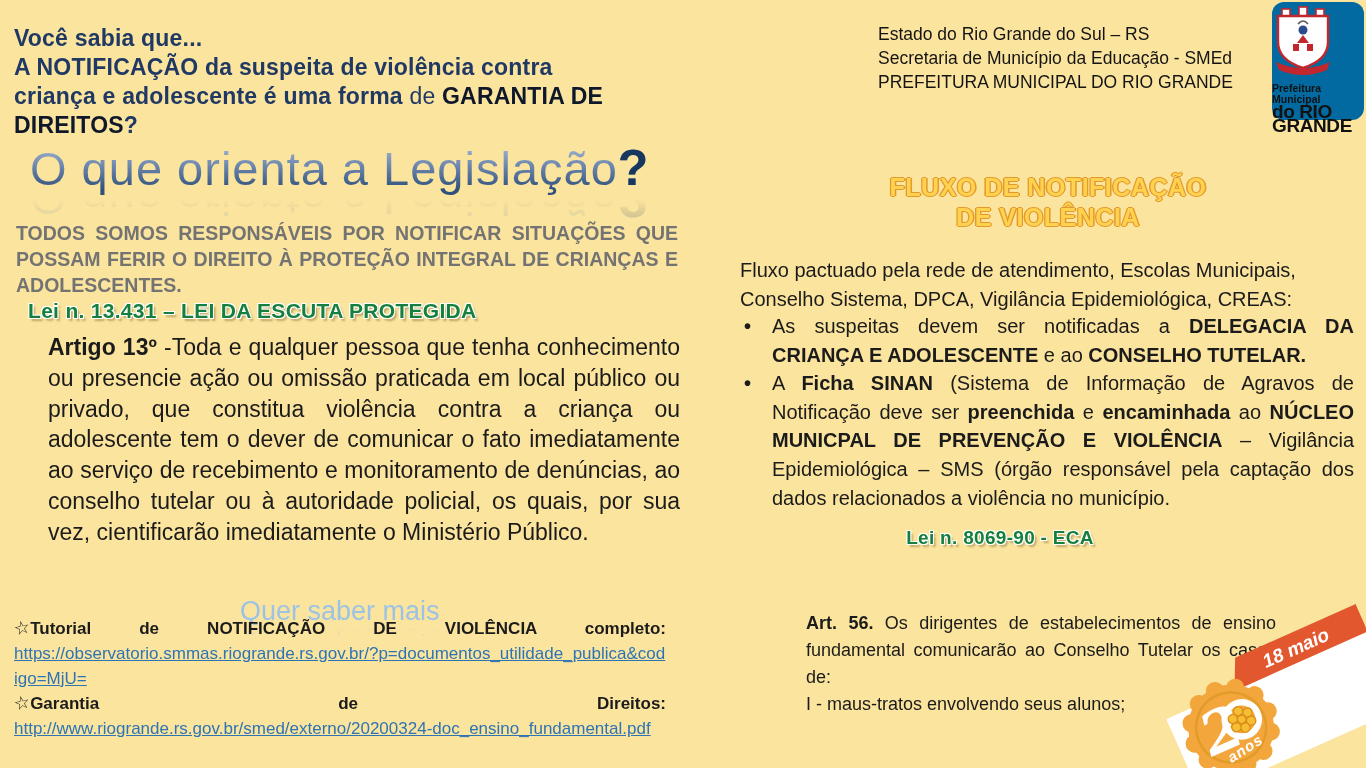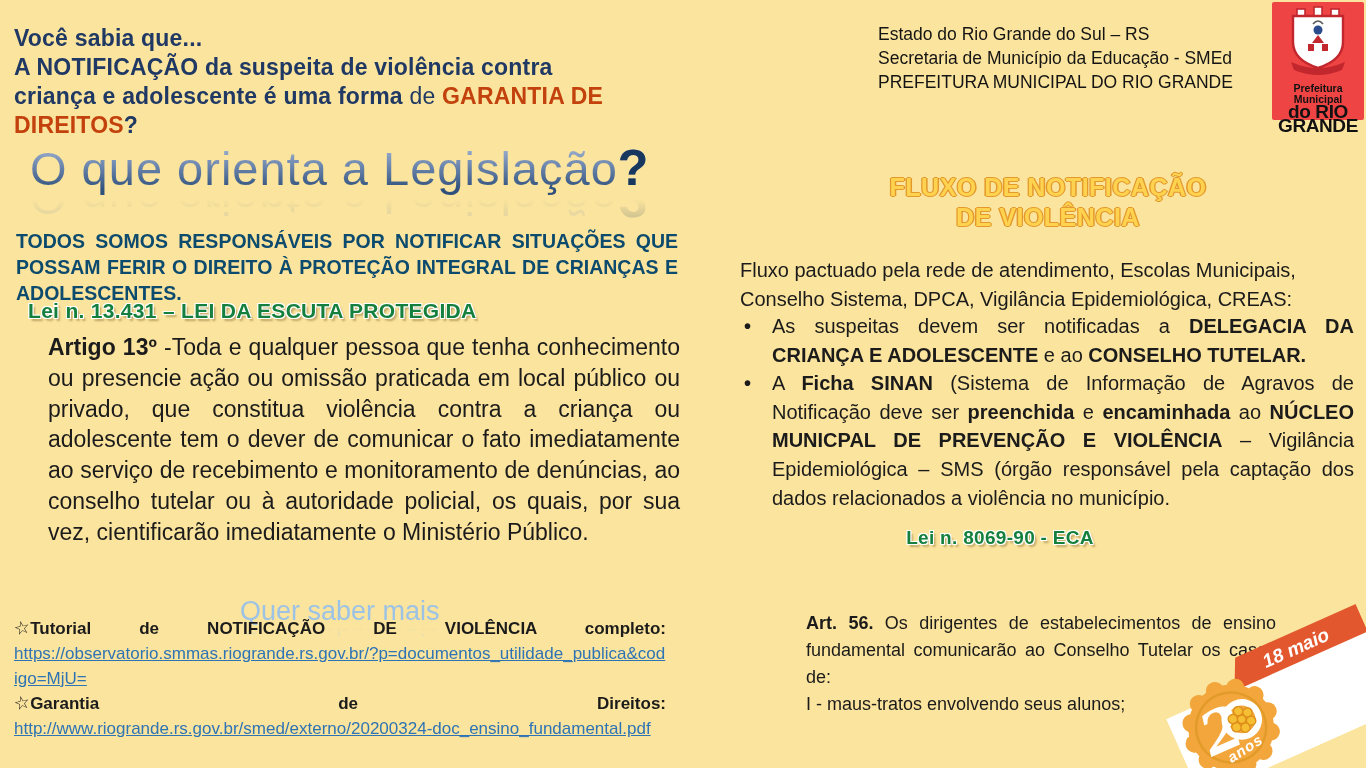--- a/index.html
+++ b/index.html
@@ -2,61 +2,61 @@
 <html><head>
 <meta charset="utf-8">
 <style>
   * { margin:0; padding:0; box-sizing:border-box; }
   html,body { width:1366px; height:768px; }
   body { font-family:"Liberation Sans", sans-serif; }
   .slide { position:relative; width:1366px; height:768px; background:#FBE49D; overflow:hidden;padding-left:44px; }
 
   
   .b { font-weight:700; }
-  .blue { color:#c2410c; }
+  .blue { color:#0f172a; }
   .navy { color:#1F3864; }
   .reg { font-weight:400; }
 
   
   .lead-heading { position:absolute; left:14px; top:24px; width:620px;
     font-size:23px; line-height:29px; font-weight:700; color:#1F3864; letter-spacing:.2px; }
 
   
   .big-title-wrap { position:absolute; left:30px; top:142px; width:760px; }
   .big-title { font-size:47px; line-height:52px; letter-spacing:1px;
     background:linear-gradient(#9FB2CF 10%, #6C86AE 45%, #2F517C 90%);
     -webkit-background-clip:text; background-clip:text; color:transparent; display:inline-block; }
   .big-title .qm { background:none; -webkit-background-clip:border-box; color:#17375E;
     font-weight:700; font-size:50px; }
   .title-reflect { display:block; transform:scaleY(-1); opacity:.30; height:30px; overflow:hidden;
     -webkit-mask-image:linear-gradient(to bottom, rgba(0,0,0,.85), transparent 85%);
     mask-image:linear-gradient(to bottom, rgba(0,0,0,.85), transparent 85%); }
 
   
-  .todos { position:absolute; left:16px; top:228px; width:662px; text-align:justify;
-    font-size:19.5px; line-height:26px; font-weight:700; color:#0c4a6e; }
+  .todos { position:absolute; left:16px; top:220px; width:662px; text-align:justify;
+    font-size:19.5px; line-height:26px; font-weight:700; color:#737373; }
   .wordart-orange { color:#15803d; font-weight:700;
     text-shadow:-1px -1px 0 #fff, 1px -1px 0 #fff, -1px 1px 0 #fff, 1px 1px 0 #fff, 2.5px 2.5px 2px rgba(120,90,40,.45); }
   .lei13431 { position:absolute; left:28px; top:299px; font-size:21px; letter-spacing:.3px; }
   .artigo { position:absolute; left:16px; top:332px; width:632px; text-align:justify;
     font-size:23px; line-height:30.8px; color:#1b1b1b;margin-left:32px; }
   .quer { position:absolute; left:240px; top:596px; font-size:27px; color:#9CC3E6; line-height:30px; }
   .quer-reflect { display:block; transform:scaleY(-1); opacity:.35; height:14px; overflow:hidden;
     -webkit-mask-image:linear-gradient(to bottom, rgba(0,0,0,.8), transparent 90%);
     mask-image:linear-gradient(to bottom, rgba(0,0,0,.8), transparent 90%); }
 
   .links { position:absolute; left:14px; top:616px; width:652px; font-size:17px; line-height:24.8px; color:#1b1b1b; }
   .just-last { text-align:justify; text-align-last:justify; font-weight:700; }
   .star { display:inline-block; transform:rotate(-12deg); font-weight:400; font-size:18px; }
   a.url { color:#2E74B5; text-decoration:underline; word-break:break-all; font-weight:400; display:block; text-align:left; }
 
   
   .org { position:absolute; left:878px; top:22px; font-size:17.5px; line-height:24px; color:#141414; }
-  .logo-card { position:absolute; left:1272px; top:2px; width:92px; height:118px; background:#ef4444;
-    border-radius:2px; text-align:center; padding-top:4px; }
+  .logo-card { position:absolute; left:1272px; top:2px; width:92px; height:118px; background:#0369a1;
+    border-radius:12px; text-align:left; padding-top:4px; }
   .logo-card .cap1 { font-size:10.5px; font-weight:700; color:#111; line-height:11px; margin-top:1px; }
   .logo-card .cap2 { font-size:19px; font-weight:700; color:#111; line-height:14px; letter-spacing:-.4px; }
 
   
   .fluxo-title { position:absolute; left:740px; top:172px; width:616px; text-align:center;
     font-size:25px; line-height:30px; font-weight:700; color:#FFD34F; letter-spacing:.5px;
     text-shadow:-1.4px 0 0 #E3992C, 1.4px 0 0 #E3992C, 0 -1.4px 0 #E3992C, 0 1.4px 0 #E3992C; }
   .fluxo-intro { position:absolute; left:740px; top:256px; width:618px; font-size:20px; line-height:29px; color:#1b1b1b; }
   .bullets { position:absolute; left:740px; top:312px; width:614px; list-style:none; }
   .bullets li { position:relative; padding-left:32px; text-align:justify; font-size:20px; line-height:28.6px; color:#1b1b1b; }

